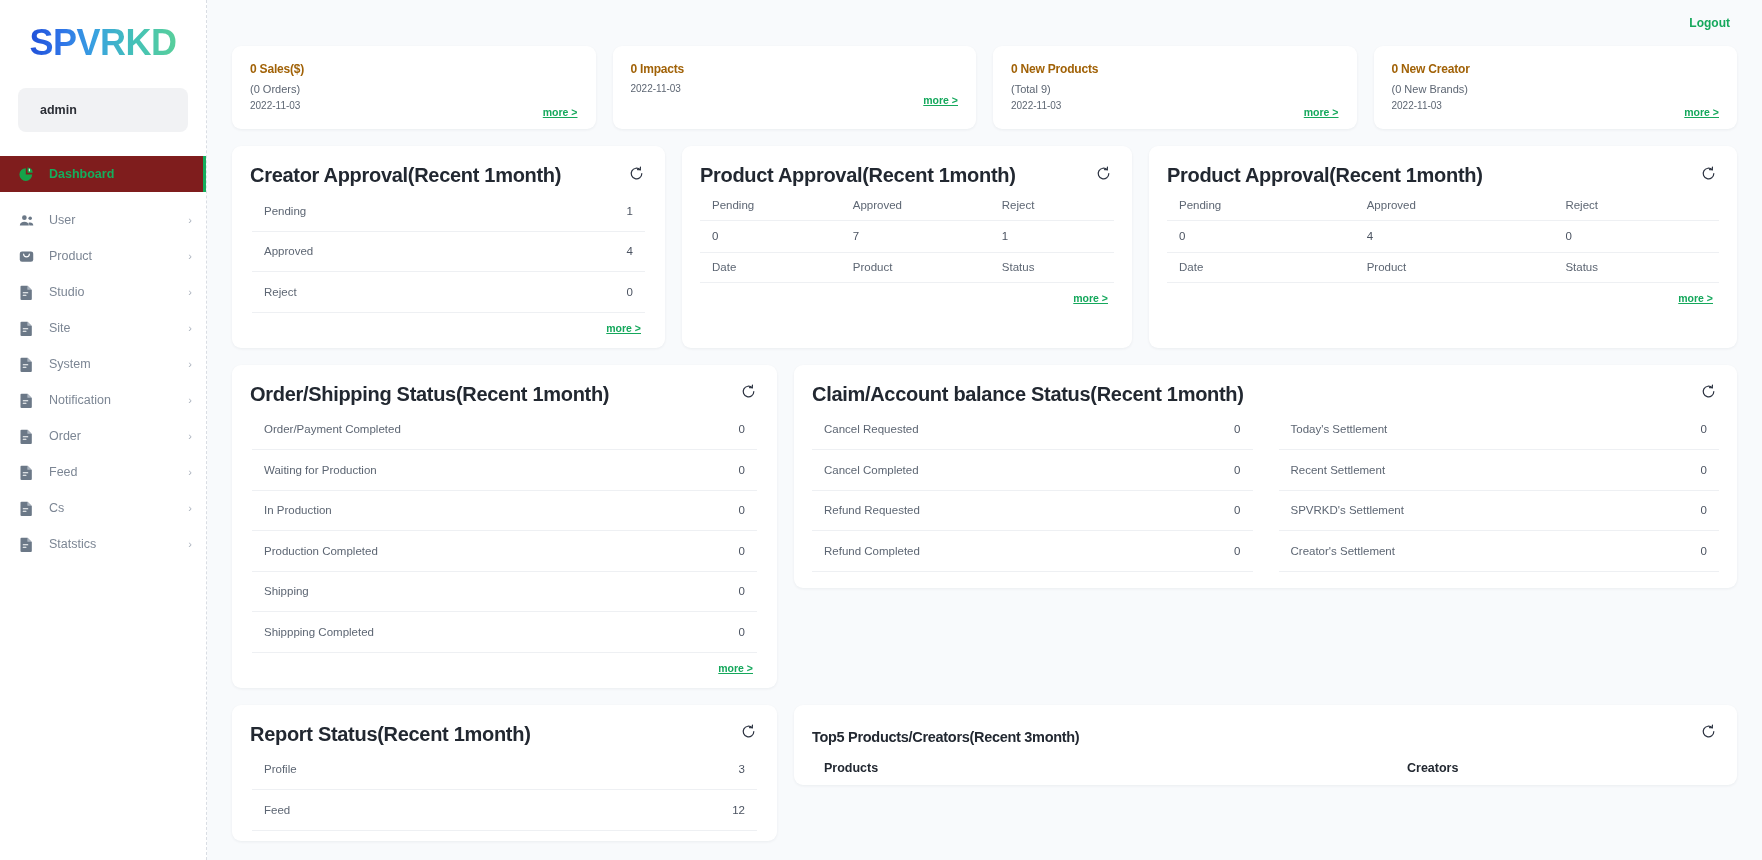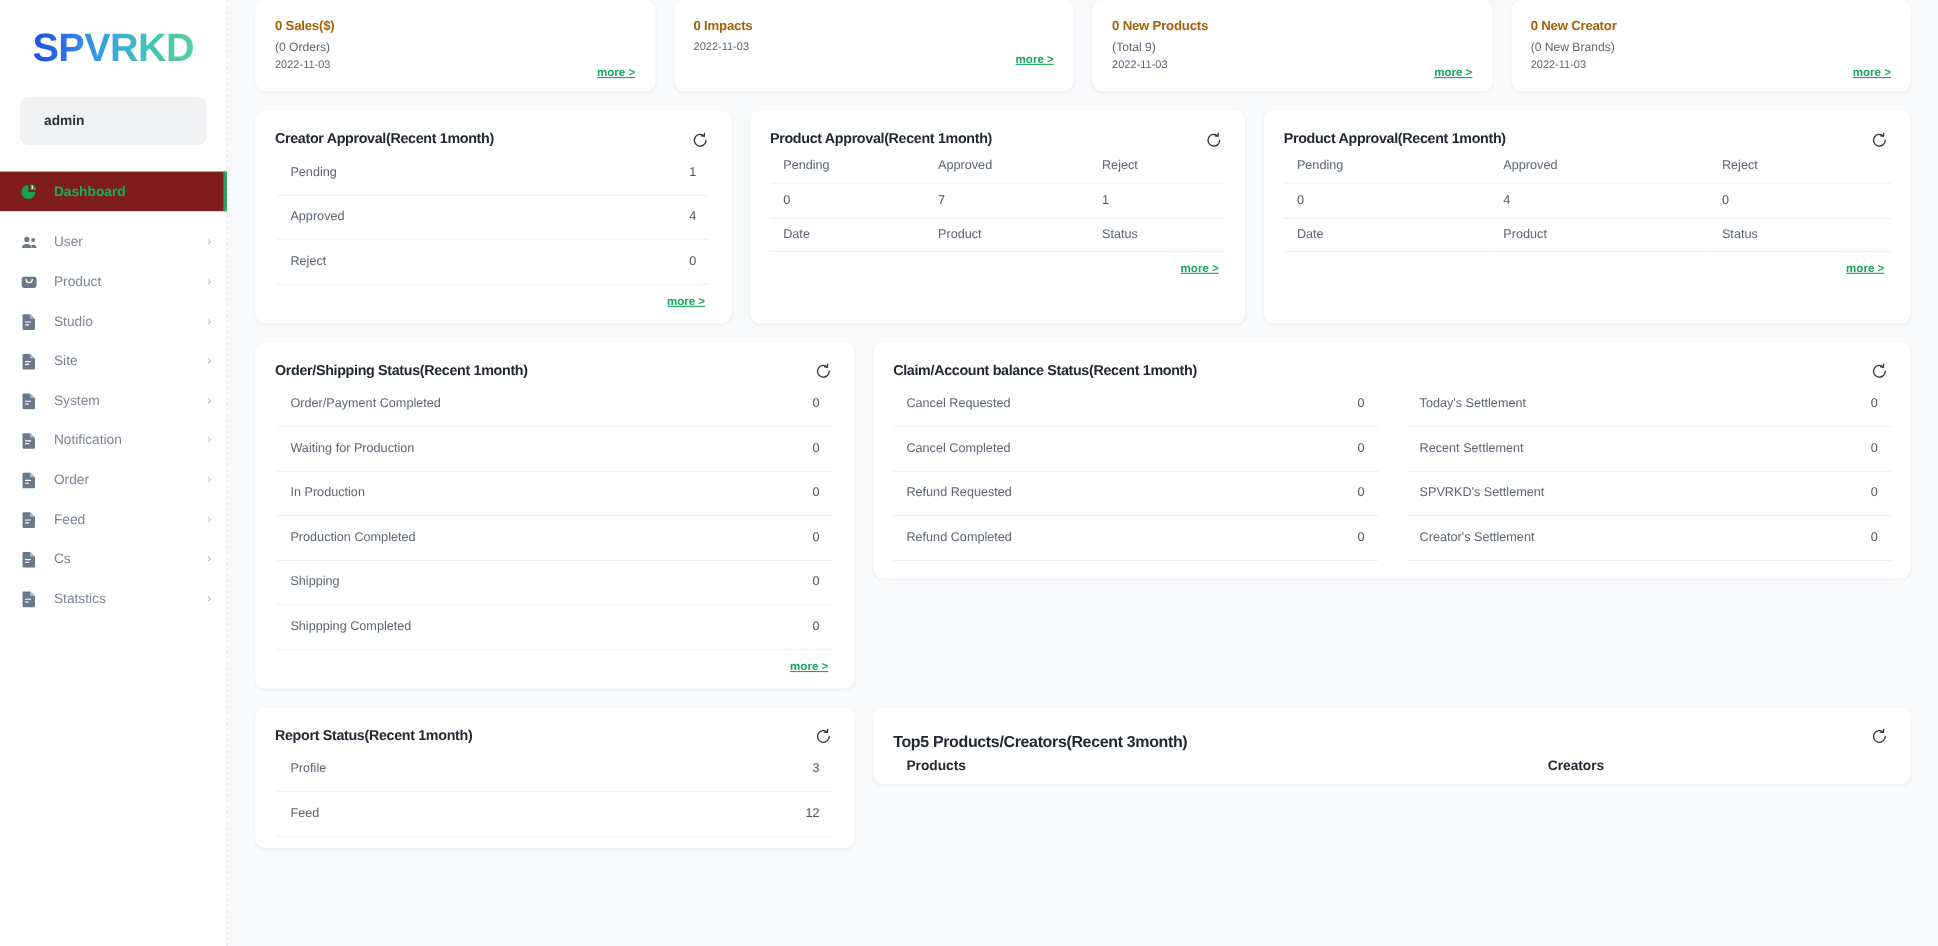--- a/index.html
+++ b/index.html
@@ -163,21 +163,21 @@
   .panel-row { display: flex; gap: 17px; margin-top: 17px; }
 
   .panel {
     background: #fff;
     border-radius: 9px;
     box-shadow: 0 1px 3px rgba(20,30,50,0.06);
     padding: 18px 18px 10px 18px;
     position: relative;
   }
   .panel-title {
-    font-size: 13px;
+    font-size: 20px;
     font-weight: 700;
     color: #222831;
     letter-spacing: -0.3px;
     margin-bottom: 4px;
   }
   .panel-title.sm { font-size: 14.5px; }
 
   .refresh-btn {
     position: absolute;
     top: 16px; right: 18px;
@@ -231,21 +231,21 @@
   .appr-table .col-a { width: 34%; }
   .appr-table .col-b { width: 36%; }
   .appr-table .col-c { width: 30%; }
 
   
   .kv-grid { display: flex; }
   .kv-grid .col { flex: 1; }
   .kv-grid .col:first-child { margin-right: 26px; }
 
   
-  .top5-cols { display: flex; margin-top: 6px; padding: 0 12px; align-items: center; }
+  .top5-cols { display: flex; margin-top: 16px; padding: 0 12px; align-items: center; }
   .top5-head {
     font-size: 12.5px;
     font-weight: 700;
     color: #222831;
   }
   .top5-left { flex: 1; }
   .top5-right { width: 300px; }
 </style>
 </head>
 <body>
@@ -391,20 +391,23 @@
             </svg>
           </span>
           <span class="nav-label">Statstics</span>
           <span class="nav-chevron">›</span>
         </div>
       </nav>
   </aside>
 
   <main class="main">
 
+    <div class="topbar">
+      <span class="logout">Logout</span>
+    </div>
 
     <div class="content">
 
       <section class="kpi-row" id="kpi-root">
           <div class="kpi-card">
             <div class="kpi-title">0 Sales($)</div>
             <div class="kpi-sub">(0 Orders)</div>
             <div class="kpi-date">2022-11-03</div>
             <span class="kpi-more">more &gt;</span>
           </div>

